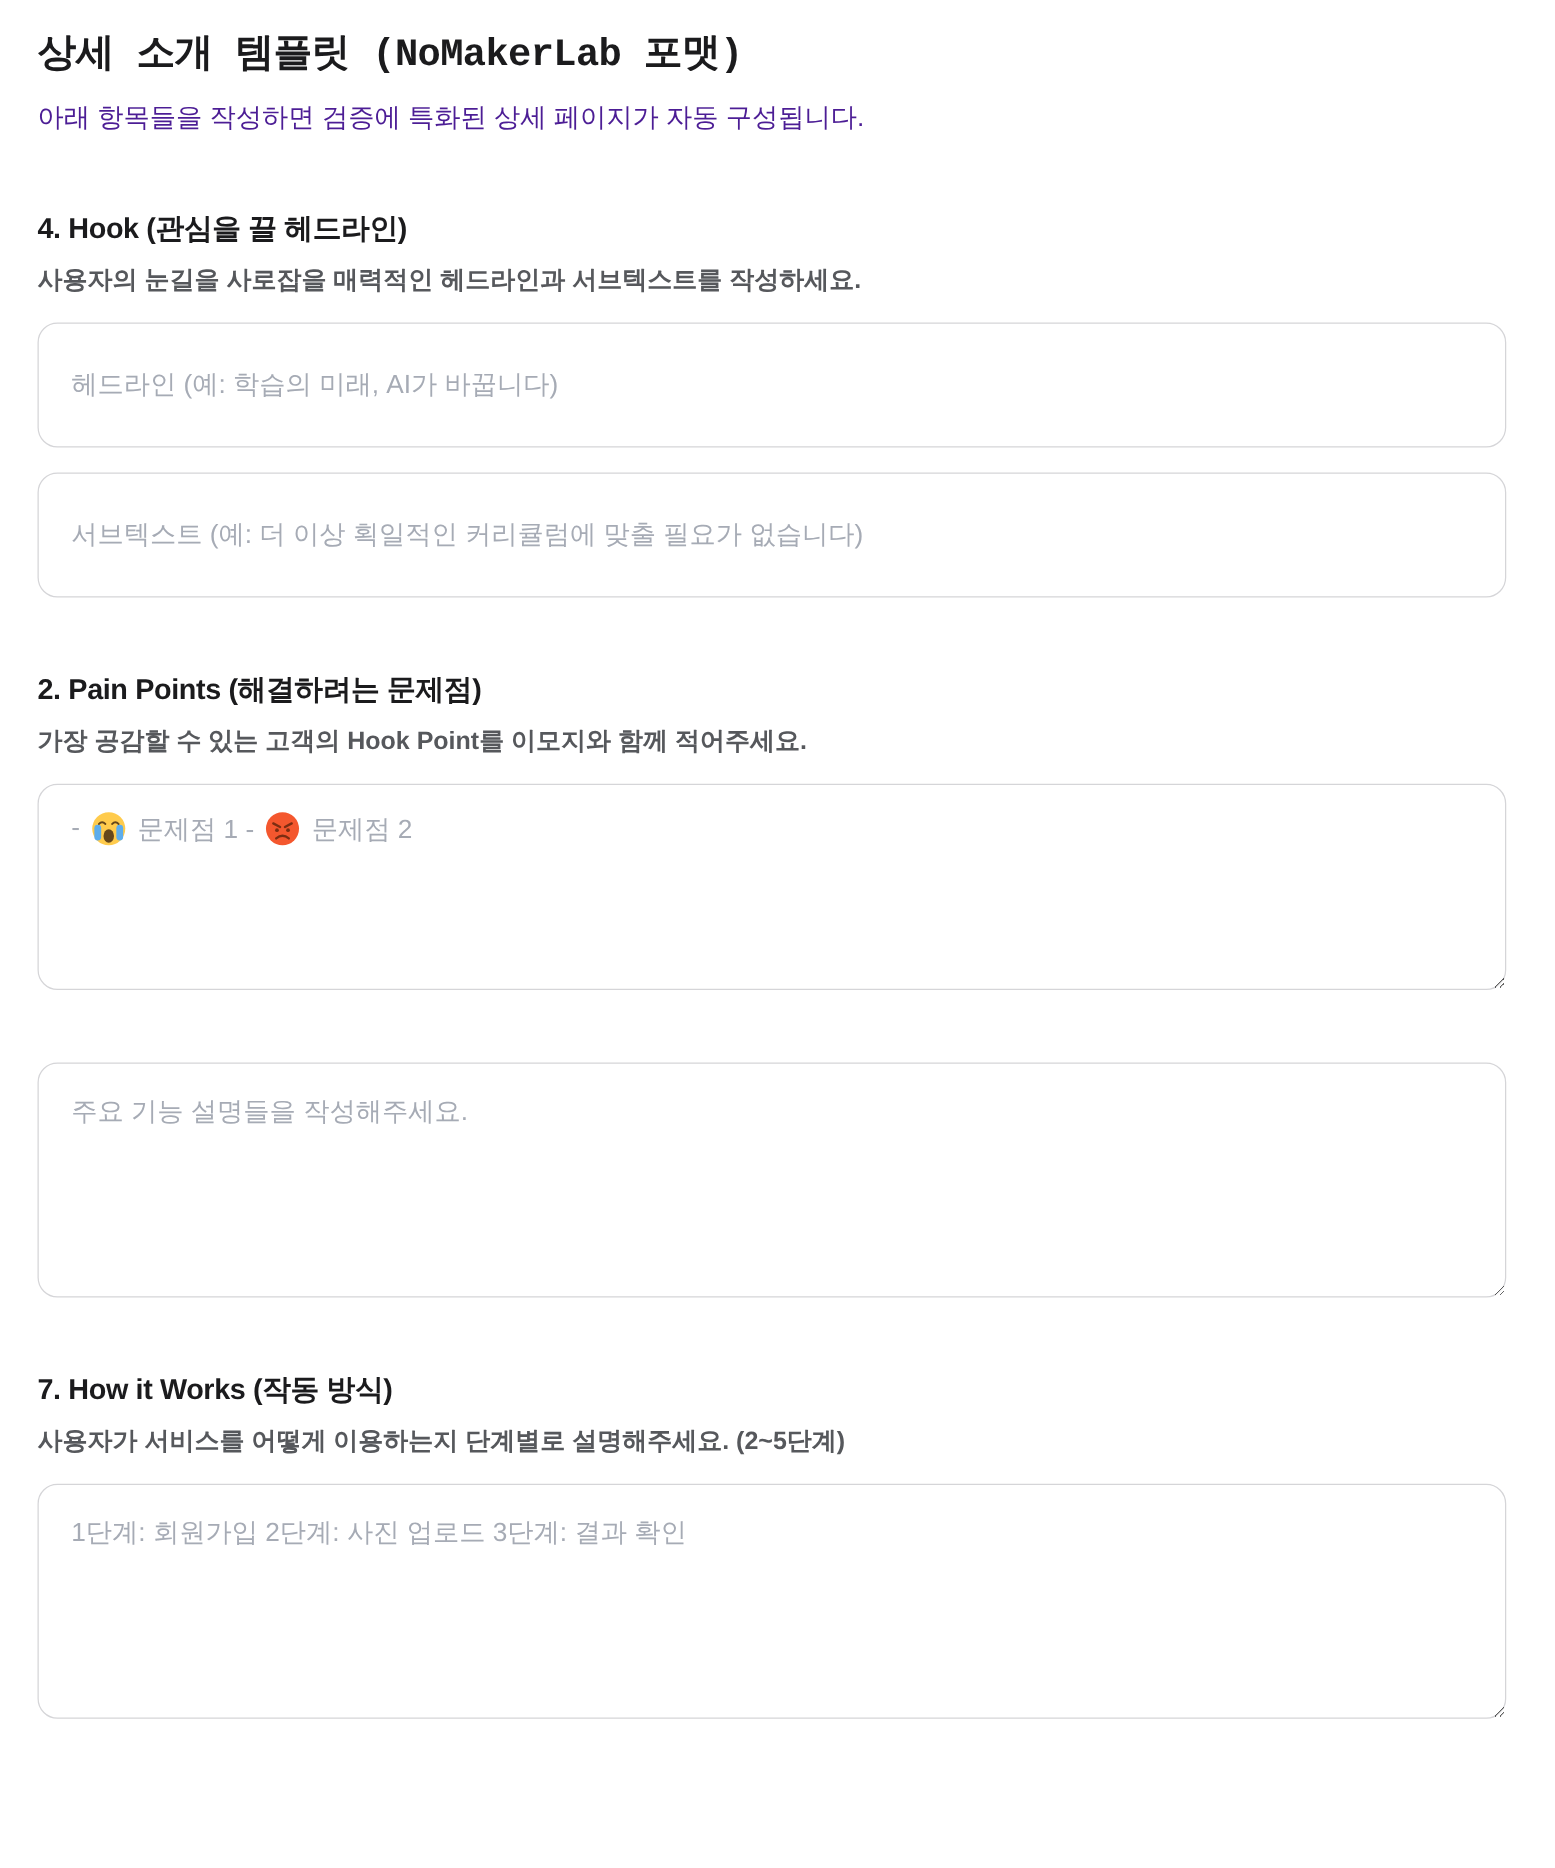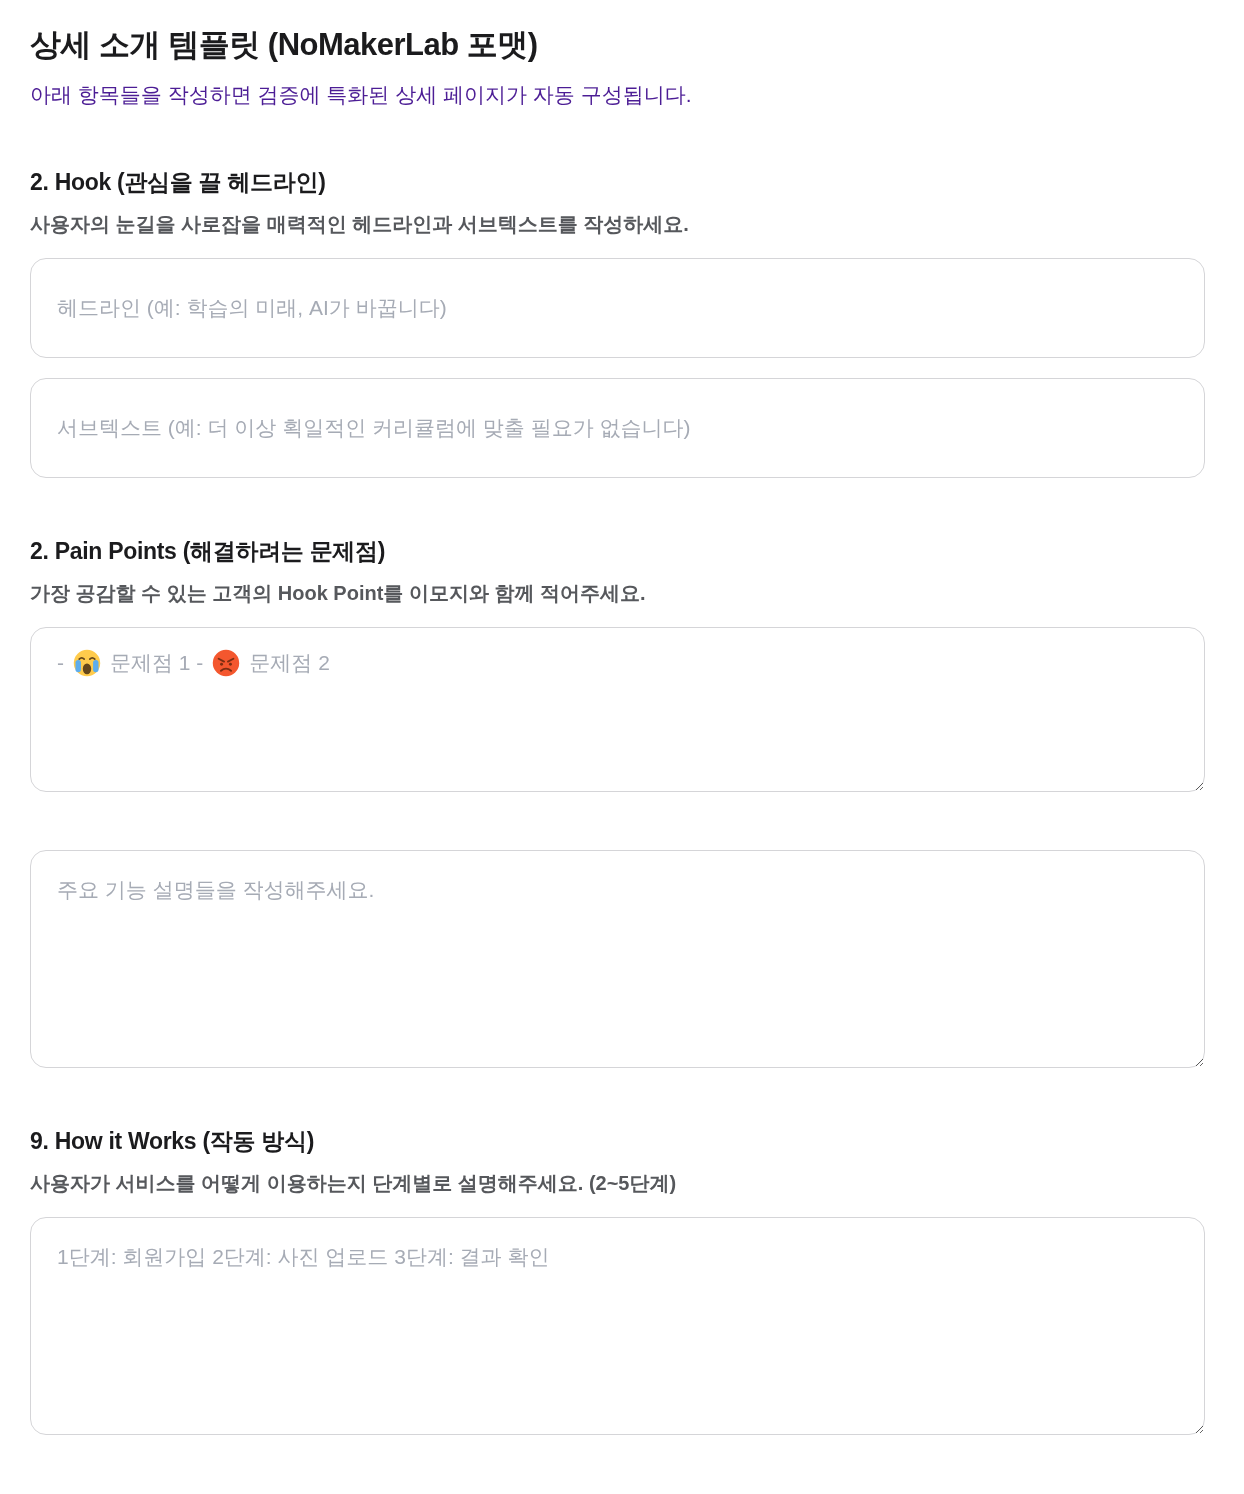--- a/index.html
+++ b/index.html
@@ -16,20 +16,21 @@
     background: #ffffff;
     padding: 26px 39px 14px 30px;
   }
   .page-title {
     font-size: 31px;
     font-weight: 800;
     color: #1b1b1d;
     letter-spacing: -0.5px;
     margin: 0;
     line-height: 1.25;
+    font-family: Liberation Mono, monospace;
   }
   .page-subtitle {
     margin-top: 15px;
     font-size: 21px;
     color: #4c1d95;
     line-height: 1.4;
   }
   .section { margin-top: 58px; }
   .section-heading {
     font-size: 23px;
@@ -69,21 +70,21 @@
     padding: 24px 26px;
     font-size: 21px;
     color: #1b1b1d;
     line-height: 1.4;
     font-family: "Liberation Sans", "DejaVu Sans", sans-serif;
     background: #ffffff;
     outline: none;
     resize: both;
   }
   .area-field.h-pain { height: 165px; }
-  .area-field.h-tall { height: 218px; }
+  .area-field.h-tall { height: 188px; }
   ::placeholder { color: #a6abb5; opacity: 1; }
   .fake-placeholder {
     position: absolute;
     top: 22px;
     left: 27px;
     display: flex;
     align-items: center;
     gap: 9px;
     font-size: 21px;
     color: #a6abb5;
@@ -100,21 +101,21 @@
 </style>
 </head>
 <body>
 
 <div class="page">
 
   <h1 class="page-title">상세 소개 템플릿 (NoMakerLab 포맷)</h1>
   <div class="page-subtitle">아래 항목들을 작성하면 검증에 특화된 상세 페이지가 자동 구성됩니다.</div>
 
   <div class="section">
-    <h2 class="section-heading">2. Hook (관심을 끌 헤드라인)</h2>
+    <h2 class="section-heading">4. Hook (관심을 끌 헤드라인)</h2>
     <div class="section-desc">사용자의 눈길을 사로잡을 매력적인 헤드라인과 서브텍스트를 작성하세요.</div>
     <div class="field">
       <input type="text" class="text-field" placeholder="헤드라인 (예: 학습의 미래, AI가 바꿉니다)" style="">
     </div>
     <div class="field">
       <input type="text" class="text-field" placeholder="서브텍스트 (예: 더 이상 획일적인 커리큘럼에 맞출 필요가 없습니다)" style="">
     </div>
   </div>
 
   <div class="section">
@@ -150,20 +151,20 @@
     </div>
   </div>
 
   <div class="section">
     <div class="field area-wrap">
       <textarea class="area-field h-tall" placeholder="주요 기능 설명들을 작성해주세요." style=""></textarea>
     </div>
   </div>
 
   <div class="section">
-    <h2 class="section-heading">9. How it Works (작동 방식)</h2>
+    <h2 class="section-heading">7. How it Works (작동 방식)</h2>
     <div class="section-desc">사용자가 서비스를 어떻게 이용하는지 단계별로 설명해주세요. (2~5단계)</div>
     <div class="field area-wrap">
       <textarea class="area-field h-tall" placeholder="1단계: 회원가입 2단계: 사진 업로드 3단계: 결과 확인" style=""></textarea>
     </div>
   </div>
 
 </div>
 
 </body></html>

